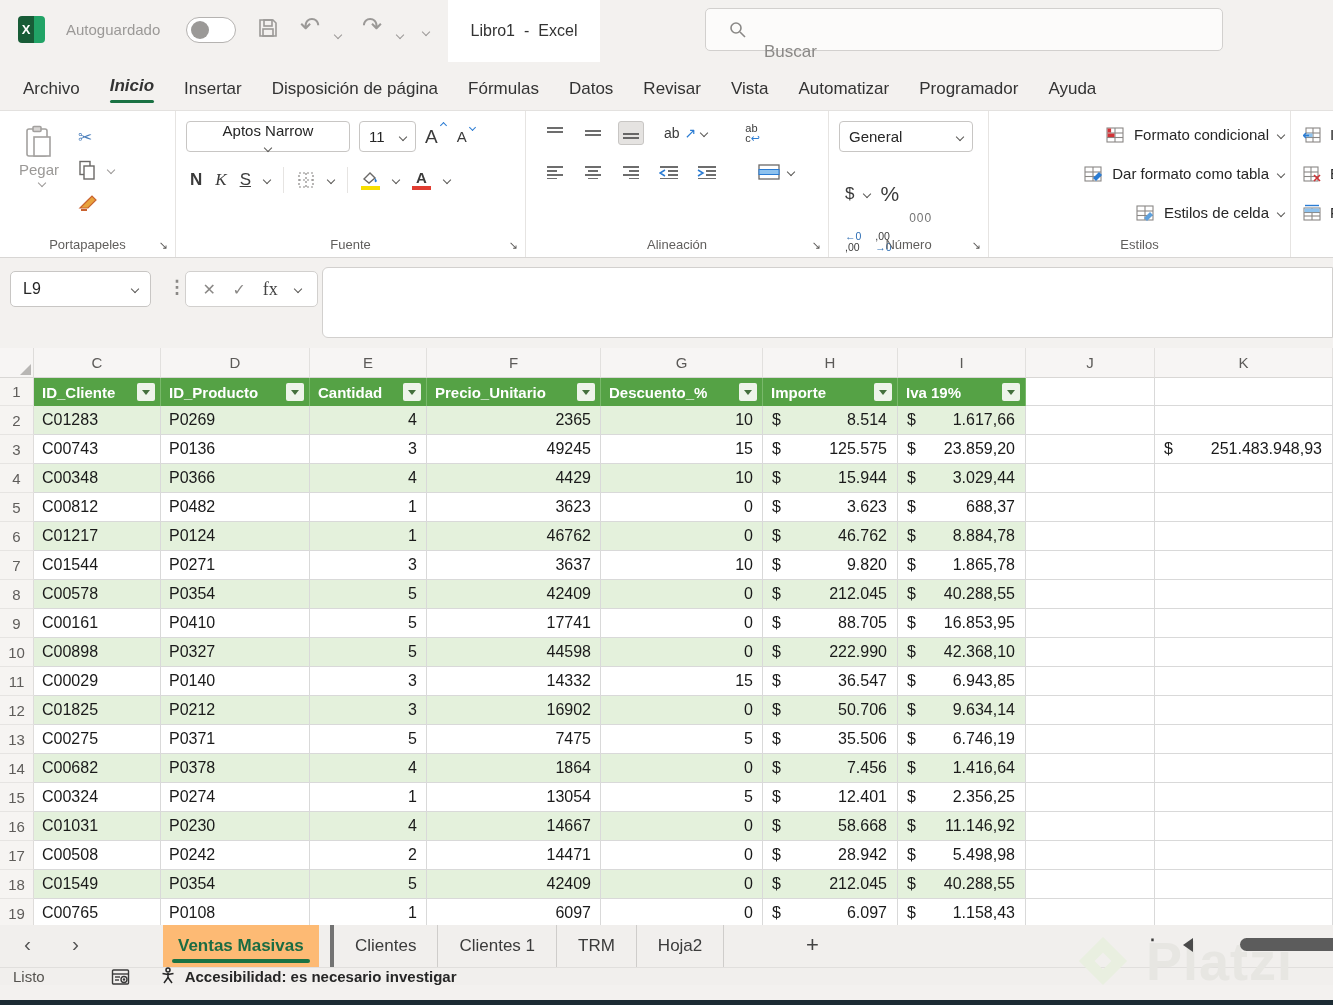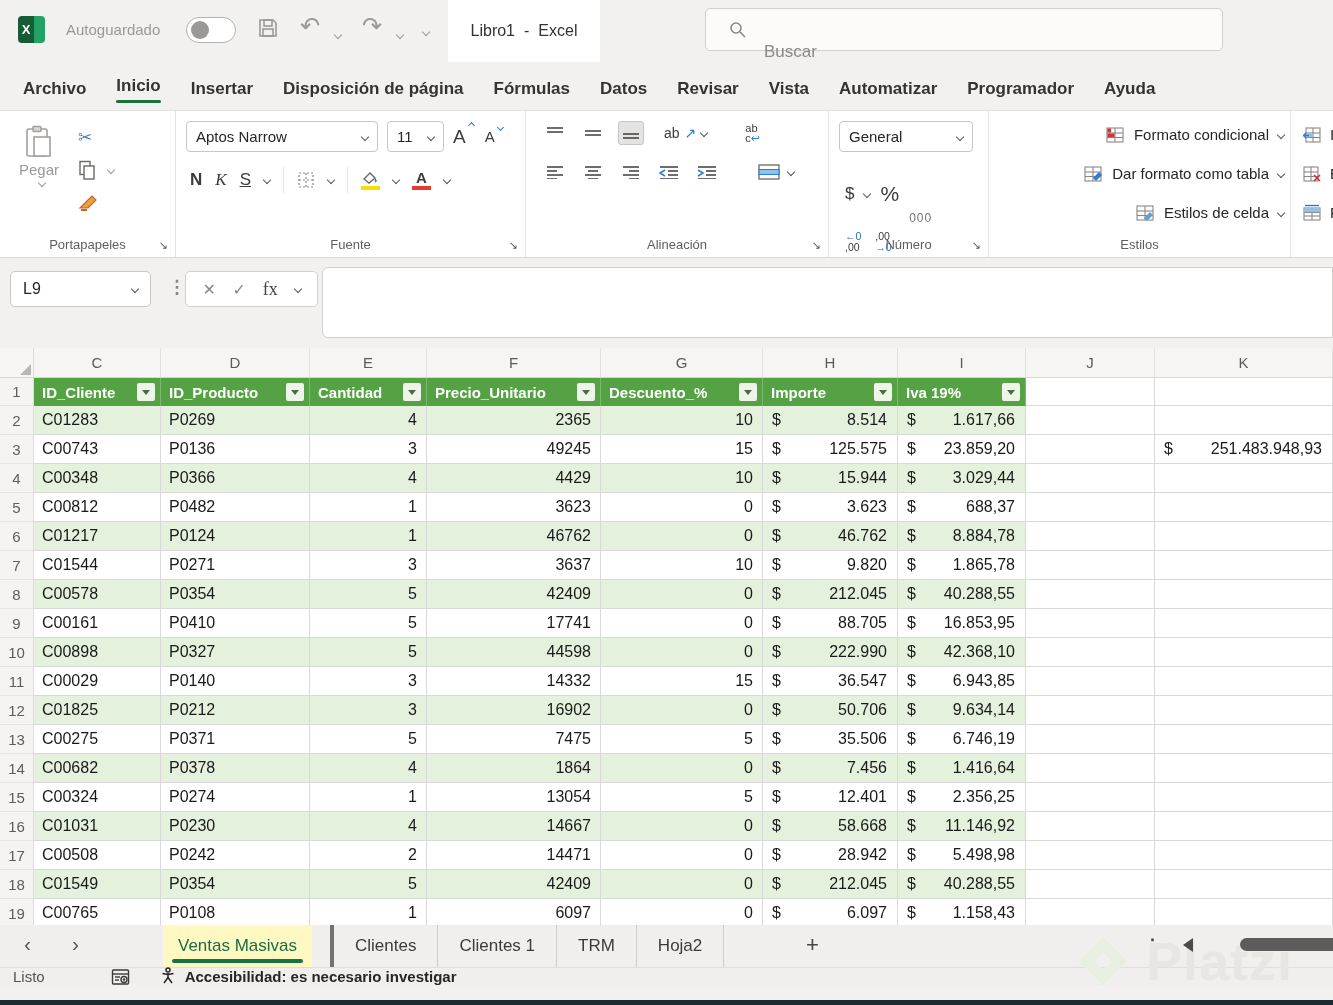--- a/index.html
+++ b/index.html
@@ -25,22 +25,22 @@
   .customize-line { position:absolute; top:22px; left:420px; width:14px; color:#9b9997; }
   .customize-line .bar { height:2px; background:#9b9997; margin-bottom:3px; }
   .doc-tab { position:absolute; left:448px; top:0; width:152px; height:62px; background:#fff;
              display:flex; align-items:center; justify-content:center; gap:9px; font-size:16px; color:#333; }
   .searchbox { position:absolute; left:705px; top:8px; width:518px; height:43px; background:#fcfbfa;
                border:1px solid #d2d0ce; border-radius:5px; display:flex; align-items:center; padding-left:22px; gap:16px; }
   .search-ph { font-size:17px; color:#8a8886;margin-top:44px; }
 
   
   .menubar { position:absolute; top:62px; left:0; right:0; height:48px; display:flex; align-items:center; padding-left:8px; }
-  .menu-tab { margin:0 15px; font-size:17px; color:#333; cursor:default; padding-top:6px;font-weight:bold; }
-  .menu-tab.active { font-weight:bold; }
+  .menu-tab { margin:0 15px; font-size:17px; color:#333; cursor:default; padding-top:6px; }
+  .menu-tab.active { font-weight:bold;font-style:italic; }
   .menu-tab.active::after { content:""; display:block; height:3px; background:#1a7243; border-radius:2px; margin-top:4px; }
 
   
   .ribbon { position:absolute; top:110px; left:0; right:0; height:148px; background:#fff;
             border-top:1px solid #e3e1df; border-bottom:1px solid #d8d6d4; display:flex; }
   .group { position:relative; height:100%; border-right:1px solid #e6e4e2; padding:10px 6px 24px 10px; }
   .group-label { position:absolute; bottom:5px; left:0; right:0; text-align:center; font-size:13px; color:#605e5c; }
   .launcher { position:absolute; right:7px; bottom:6px; font-size:11px; color:#5a5856; line-height:11px; }
   .chev { display:inline-block; width:6px; height:6px; border-right:1.4px solid #5a5856;
           border-bottom:1.4px solid #5a5856; transform:rotate(45deg); vertical-align:middle; }
@@ -50,21 +50,21 @@
   .paste-label { font-size:15px; color:#9b9997; }
   .clip-col { display:flex; flex-direction:column; gap:9px; padding-top:4px; }
   .small-btn { display:flex; align-items:center; gap:7px; height:24px; }
   .glyph-cut { font-size:17px; color:#4a7ebb; }
 
   .g-font { width:350px; }
   .selectbox { display:flex; align-items:center; justify-content:space-between; background:#fff;
                border:1px solid #c8c6c4; border-radius:4px; height:31px; padding:0 9px; font-size:15px; color:#262626; }
   .font-row { display:flex; align-items:center; gap:9px; }
   .fmt-row { display:flex; align-items:center; gap:13px; margin-top:15px; padding-left:4px; }
-  .fontname { width:192px; }
+  .fontname { width:164px;flex-direction:column; }
   .fontsize { width:57px; }
   .grow-a { font-size:19px; color:#3b3b3b; position:relative; }
   .shrink-a { font-size:15px; color:#3b3b3b; position:relative; }
   .a-caret { position:absolute; top:-3px; right:-8px; width:5px; height:5px; border-right:1.4px solid #2b7cd3;
              border-bottom:1.4px solid #2b7cd3; }
   .a-caret.up { transform:rotate(-135deg); }
   .a-caret.down { transform:rotate(45deg); }
   .b-label { font-weight:bold; font-size:17px; color:#3b3b3b; }
   .i-label { font-style:italic; font-size:17px; font-family:"Liberation Serif", serif; color:#3b3b3b; }
   .u-label { text-decoration:underline; font-size:17px; color:#3b3b3b; }
@@ -141,22 +141,22 @@
   .band .cell.plain { background:#fff; }
   .cell.tl { padding-left:8px; }
   .cell.num { justify-content:flex-end; padding-right:9px; }
   .cell.acc { justify-content:space-between; padding:0 10px 0 9px; }
 
   
   .tabbar { position:absolute; top:925px; left:0; right:0; height:42px; background:#f1efed; }
   .nav { position:absolute; top:7px; font-size:21px; color:#555; }
   .nav.prev { left:24px; }
   .nav.next { left:72px; }
-  .active-tab { position:absolute; left:163px; top:0; height:42px; background:#fef9c3; padding:0 15px;
-                display:flex; align-items:center; font-size:17px; font-weight:normal; color:#1b6c43; }
+  .active-tab { position:absolute; left:163px; top:0; height:42px; background:#fdba74; padding:0 15px;
+                display:flex; align-items:center; font-size:17px; font-weight:bold; color:#1b6c43; }
   .active-tab::after { content:""; position:absolute; left:9px; right:9px; bottom:4px; height:4px;
                        background:#1a7243; border-radius:2px; }
   .tablist { position:absolute; left:330px; top:0; height:42px; display:flex; align-items:stretch; }
   .sheet-tab { display:flex; align-items:center; padding:0 21px; font-size:17px; color:#3b3b3b;
                border-right:1px solid #cfcdcb; }
   .sheet-tab:first-child { border-left:4px solid #737373; }
   .addtab { position:absolute; left:806px; top:7px; font-size:22px; color:#444; }
   .tab-dots { position:absolute; left:1144px; top:10px; font-size:17px; color:#3b3b3b; font-weight:bold; }
   .scroll-left-arrow { position:absolute; left:1183px; top:13px; width:0; height:0;
                        border-top:7px solid transparent; border-bottom:7px solid transparent;

